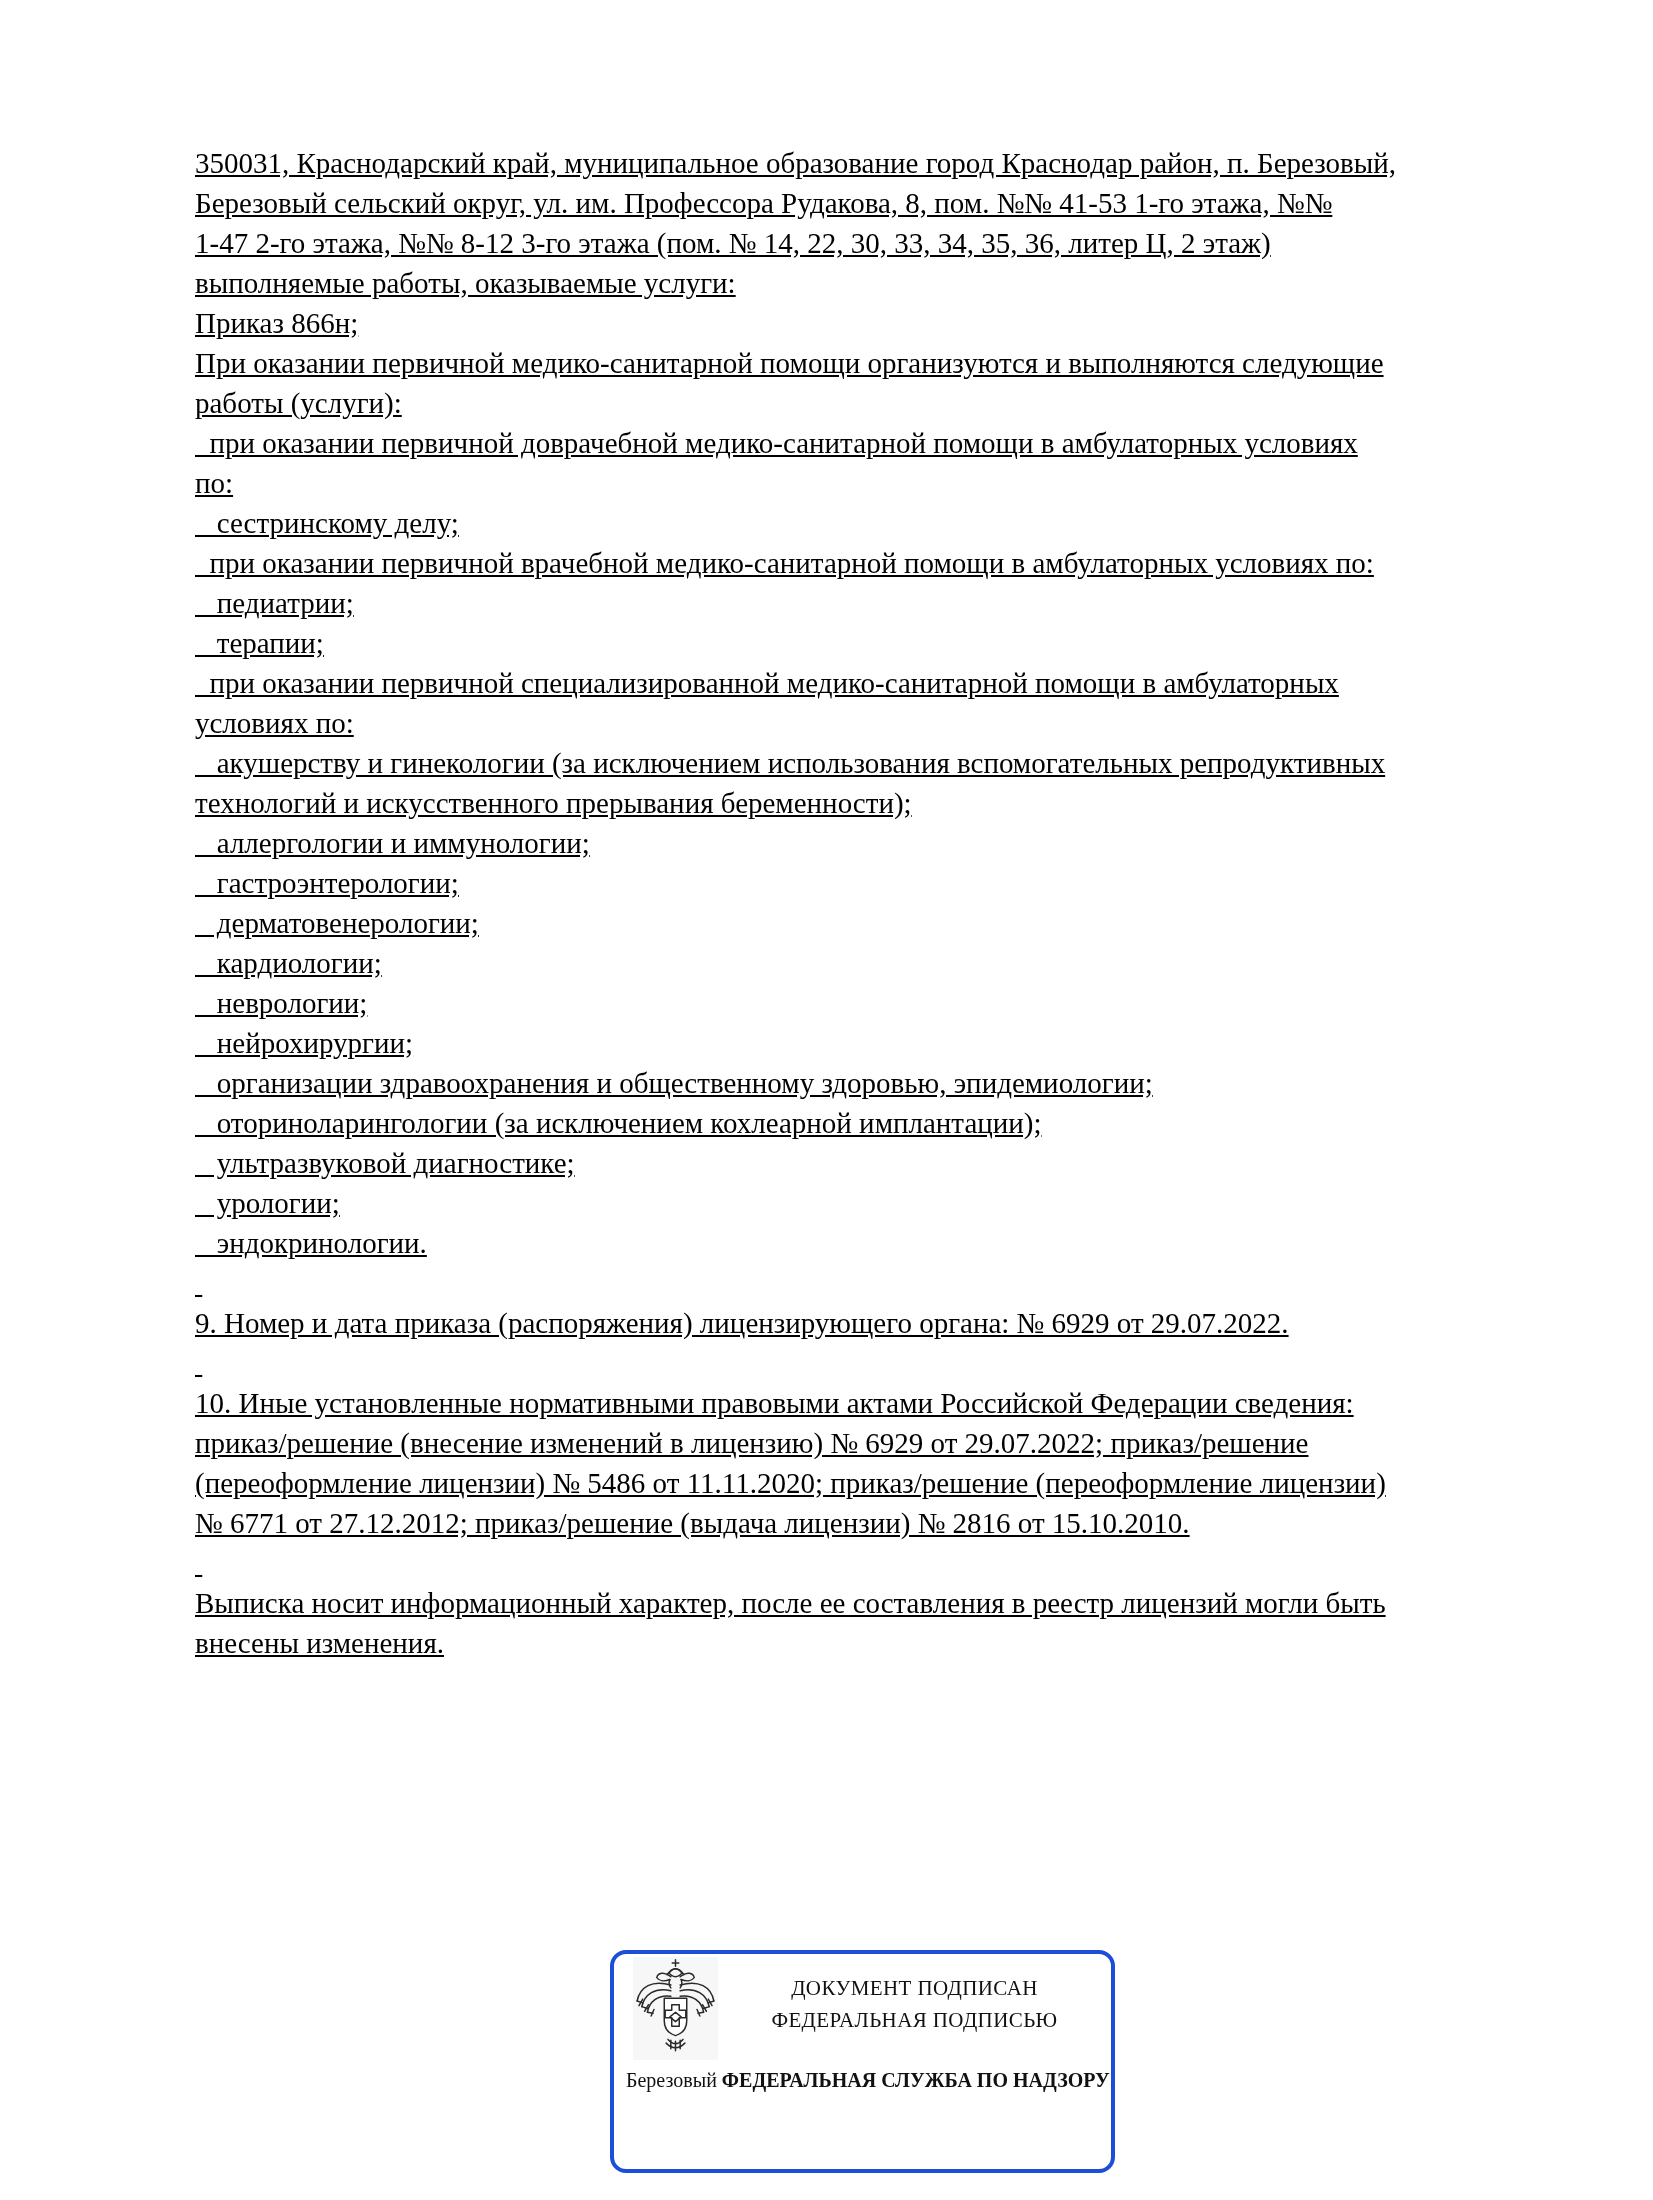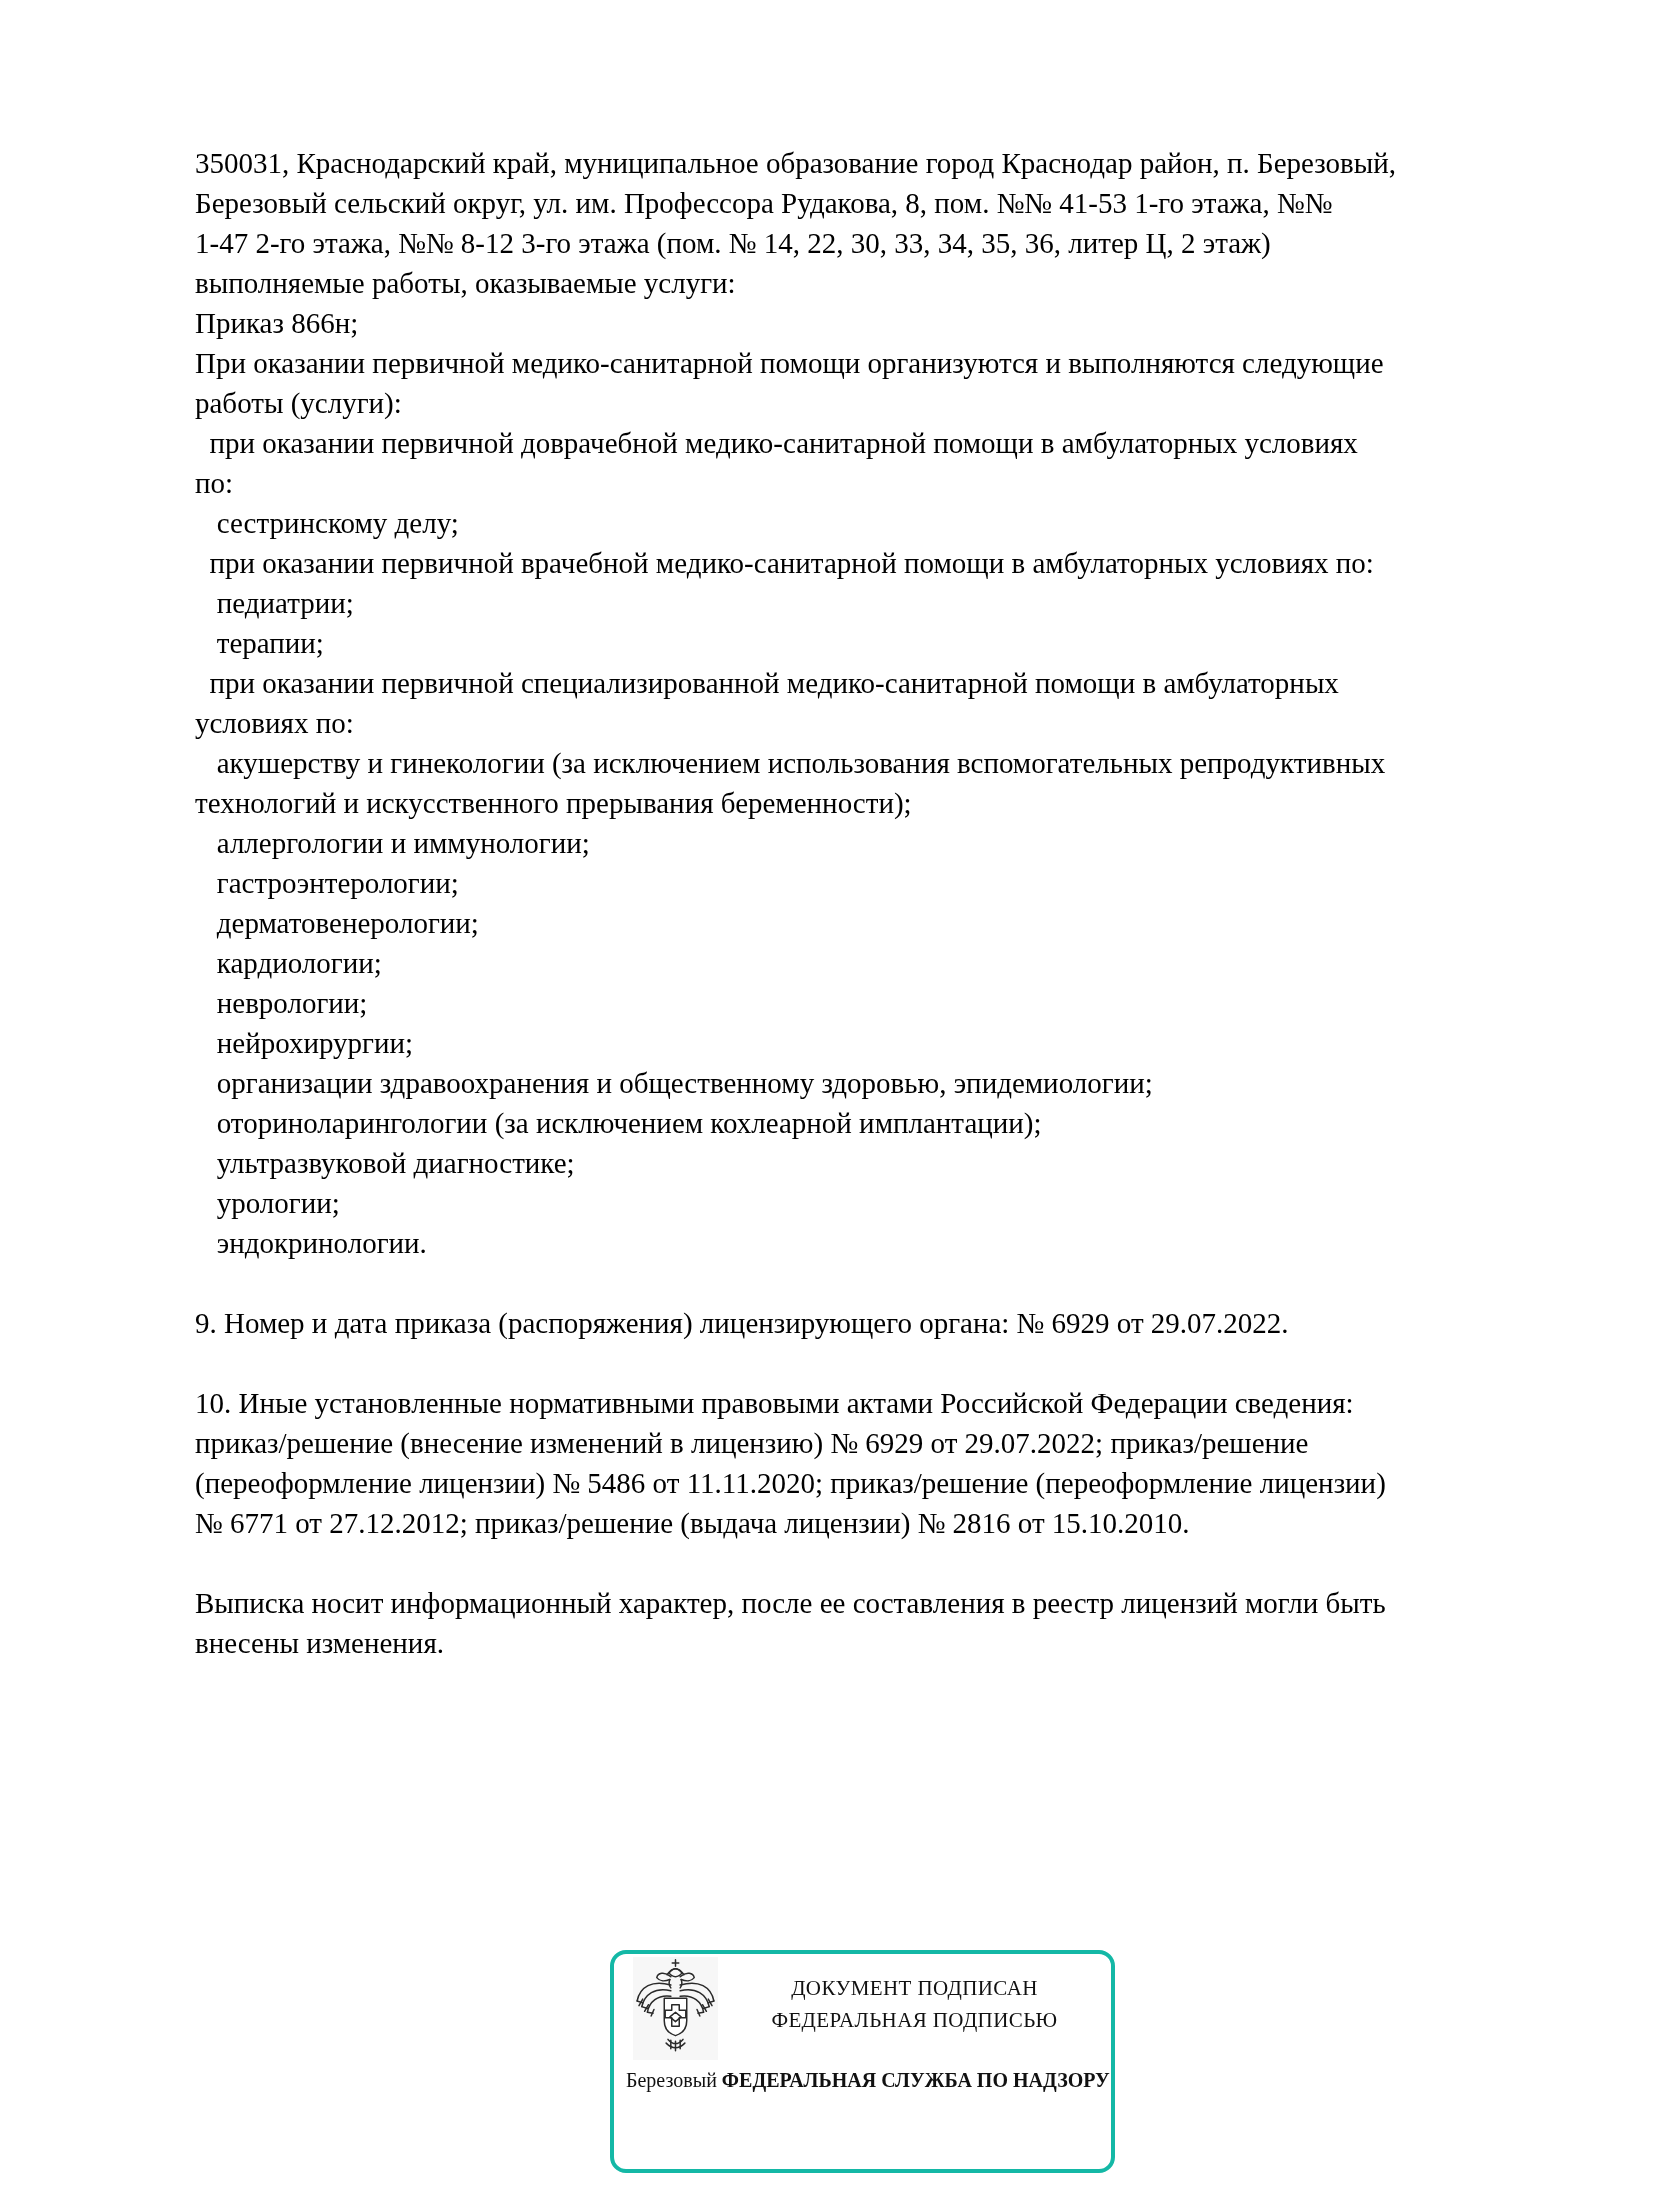--- a/index.html
+++ b/index.html
@@ -15,29 +15,29 @@
   .doc {
     position: absolute;
     left: 195px;
     top: 143px;
     right: 60px;
     font-size: 29px;
     line-height: 40px;
     white-space: pre;
     color: #000000;
   }
-  .doc .line { min-height: 40px; }
+  .doc .line { min-height: 40px; text-decoration: underline; }
   .stamp {
     position: absolute;
     left: 610px;
     top: 1950px;
     width: 505px;
     height: 223px;
     box-sizing: border-box;
-    border: 4px solid #14b8a6;
+    border: 4px solid #1d4ed8;
     border-radius: 16px;
     background: #ffffff;
     overflow: hidden;
   }
   .stamp-head {
     display: flex;
     align-items: flex-start;
   }
   .emblem {
     width: 85px;

